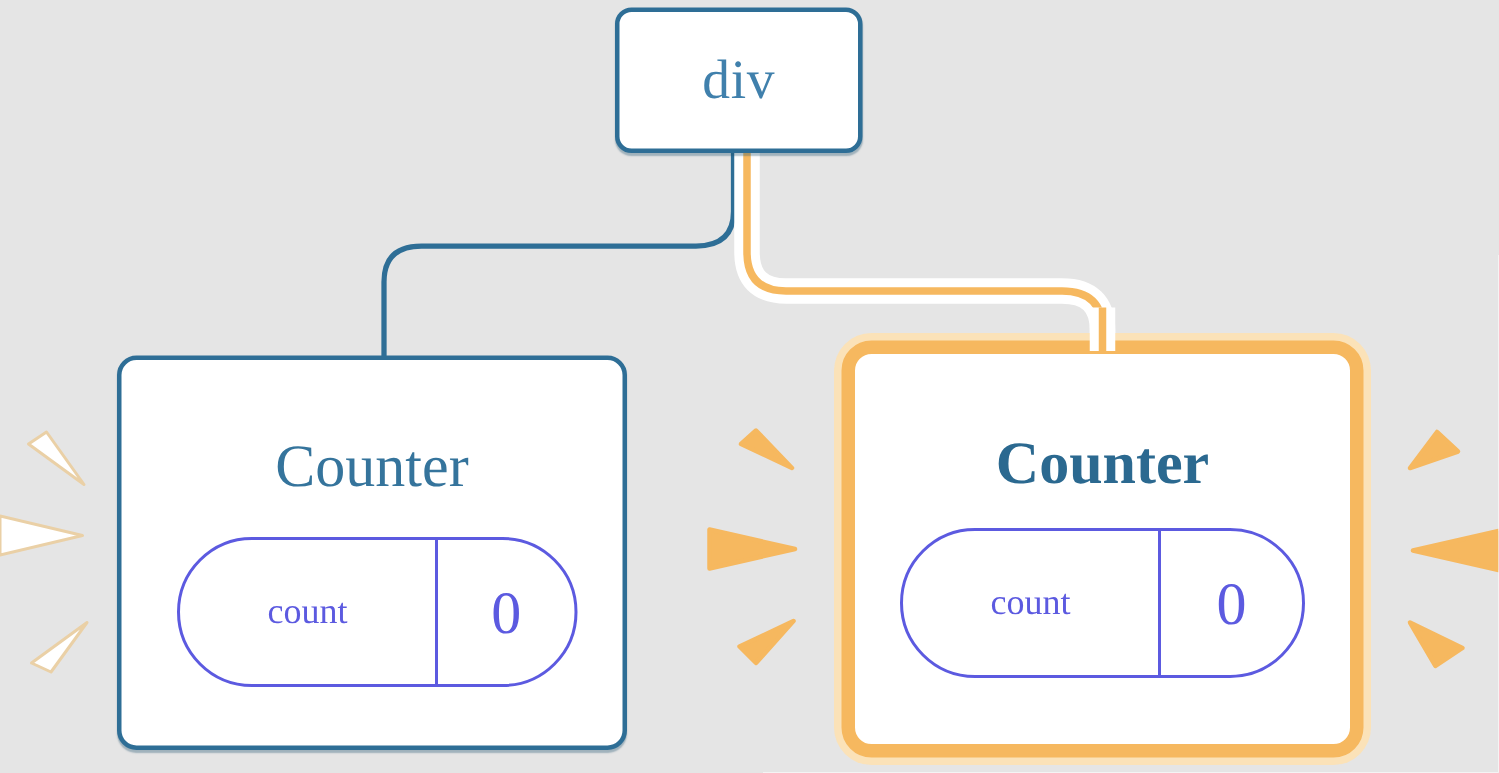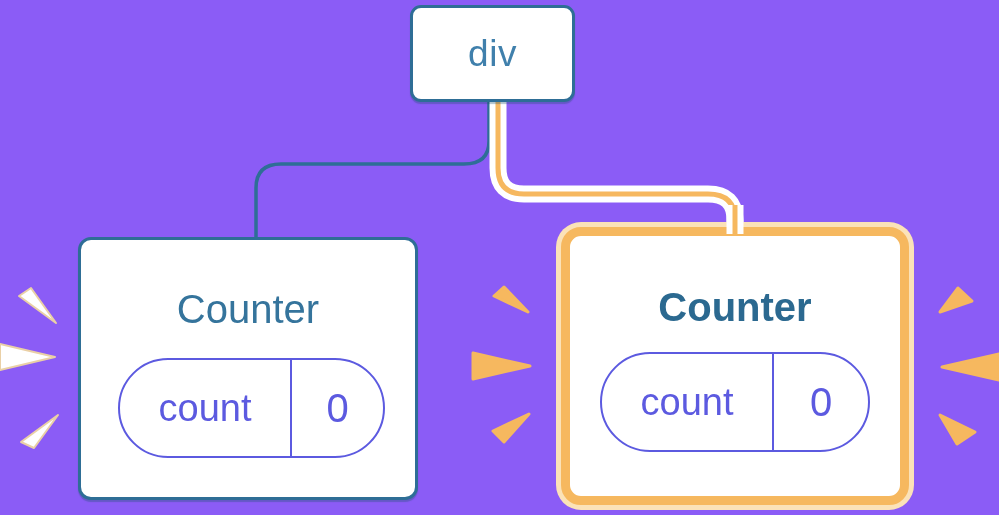--- a/index.html
+++ b/index.html
@@ -1,19 +1,19 @@
 <!DOCTYPE html>
 <html><head>
 <meta charset="utf-8">
 <style>
   html,body{margin:0;padding:0;background:#ffffff;}
   .stage{
     position:relative;width:999px;height:515px;overflow:hidden;
-    background:#8b5cf6;
-    font-family:Liberation Sans, sans-serif;
+    background:#e5e5e5;
+    font-family:Liberation Serif, serif;
   }
   .layer{position:absolute;left:0;top:0;width:999px;height:515px;pointer-events:none;}
   .under{z-index:0;}
   .over{z-index:2;}
 
   
   .root-node{
     position:absolute;left:410px;top:5px;width:165px;height:97px;
     box-sizing:border-box;background:#ffffff;
     border:3px solid #2e6e96;border-radius:11px;
@@ -55,21 +55,21 @@
   .pill{
     position:absolute;box-sizing:border-box;
     border:2px solid #5c5ae0;border-radius:60px;
     background:#ffffff;display:flex;overflow:hidden;
   }
   .card-left .pill{left:37px;top:118px;width:267px;height:100px;}
   .card-right .pill{left:30px;top:116px;width:270px;height:100px;}
   .pill .key{
     width:172px;box-sizing:border-box;border-right:2px solid #5c5ae0;
     display:flex;align-items:center;justify-content:center;
-    color:#5c5ae0;font-size:38px;
+    color:#5c5ae0;font-size:24px;
   }
   .pill .val{
     flex:1;display:flex;align-items:center;justify-content:center;
     color:#5c5ae0;font-size:40px;
   }
 </style>
 </head>
 <body>
 
 <div class="stage">

